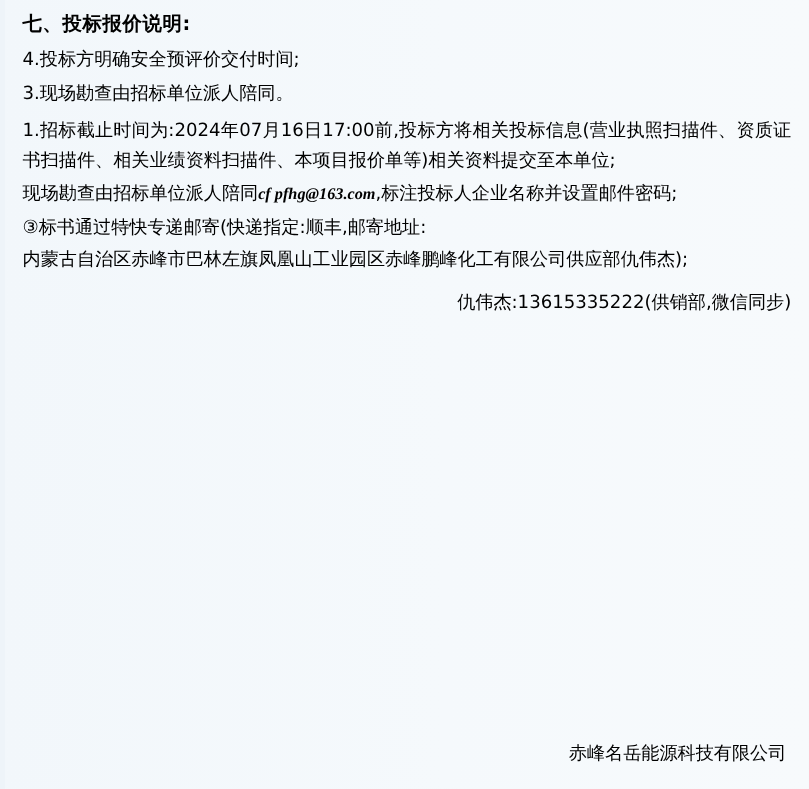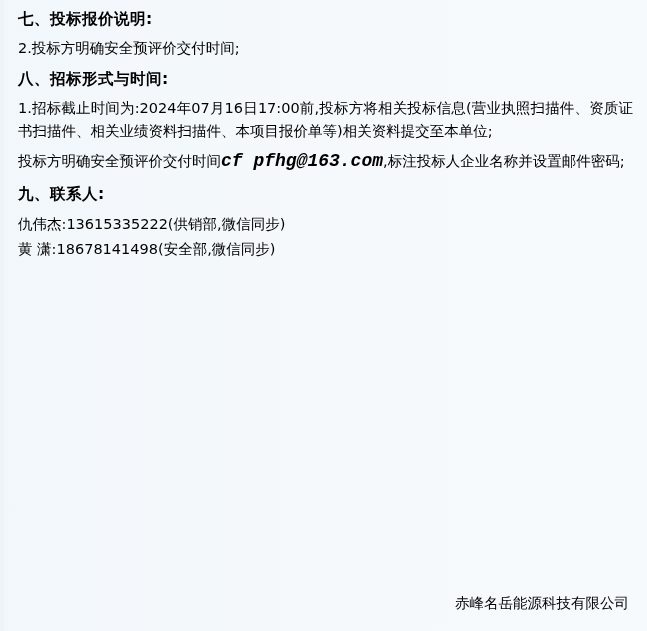--- a/index.html
+++ b/index.html
@@ -35,61 +35,61 @@
     margin: 0 0 6px 0;
     line-height: 1.5;
   }
   .para {
     font-size: 14.5px;
     line-height: 1.62;
     margin: 0 0 3px 0;
     text-align: justify;
   }
   .mono-mail {
-    font-family: Liberation Mono, monospace;
+    font-family: Liberation Serif, serif;
     font-style: italic;
     font-weight: bold;
-    font-size: 18px;
+    font-size: 13px;
   }
   .spacer-sm { height: 4px; }
   .footer {
     position: absolute;
     right: 18px;
     bottom: 14px;
     text-align: left;
     font-size: 14.5px;
     line-height: 1.85;
   }
   .footer div { white-space: nowrap; }
-  .contacts { margin-top: 2px; }
+  .contacts { margin-top: 2px; text-align: right; }
   .contact-line {
     font-size: 14.5px;
     line-height: 1.7;
     margin: 0;
   }
 </style>
 </head>
 <body>
 
 <div class="page">
   <div class="left-edge"></div>
 
   <h2 class="heading">七、投标报价说明:</h2>
-  <p class="para">2.投标方明确安全预评价交付时间;</p>
+  <p class="para">4.投标方明确安全预评价交付时间;</p>
+  <p class="para">3.现场勘查由招标单位派人陪同。</p>
 
   <div class="spacer-sm"></div>
 
-  <h2 class="heading">八、招标形式与时间:</h2>
   <p class="para">1.招标截止时间为:2024年07月16日17:00前,投标方将相关投标信息(营业执照扫描件、资质证书扫描件、相关业绩资料扫描件、本项目报价单等)相关资料提交至本单位;</p>
-  <p class="para"><span>投标方明确安全预评价交付时间</span><span class="mono-mail">cf pfhg@163.com</span><span>,标注投标人企业名称并设置邮件密码;</span></p>
+  <p class="para"><span>现场勘查由招标单位派人陪同</span><span class="mono-mail">cf pfhg@163.com</span><span>,标注投标人企业名称并设置邮件密码;</span></p>
+  <p class="para">③标书通过特快专递邮寄(快递指定:顺丰,邮寄地址:</p>
+  <p class="para">内蒙古自治区赤峰市巴林左旗凤凰山工业园区赤峰鹏峰化工有限公司供应部仇伟杰);</p>
 
   <div class="spacer-sm"></div>
 
-  <h2 class="heading">九、联系人:</h2>
   <div class="contacts">
     <p class="contact-line">仇伟杰:13615335222(供销部,微信同步)</p>
-    <p class="contact-line">黄 潇:18678141498(安全部,微信同步)</p>
   </div>
 
   <div class="footer">
     <div>赤峰名岳能源科技有限公司</div>
   </div>
 </div>
 
 </body></html>

